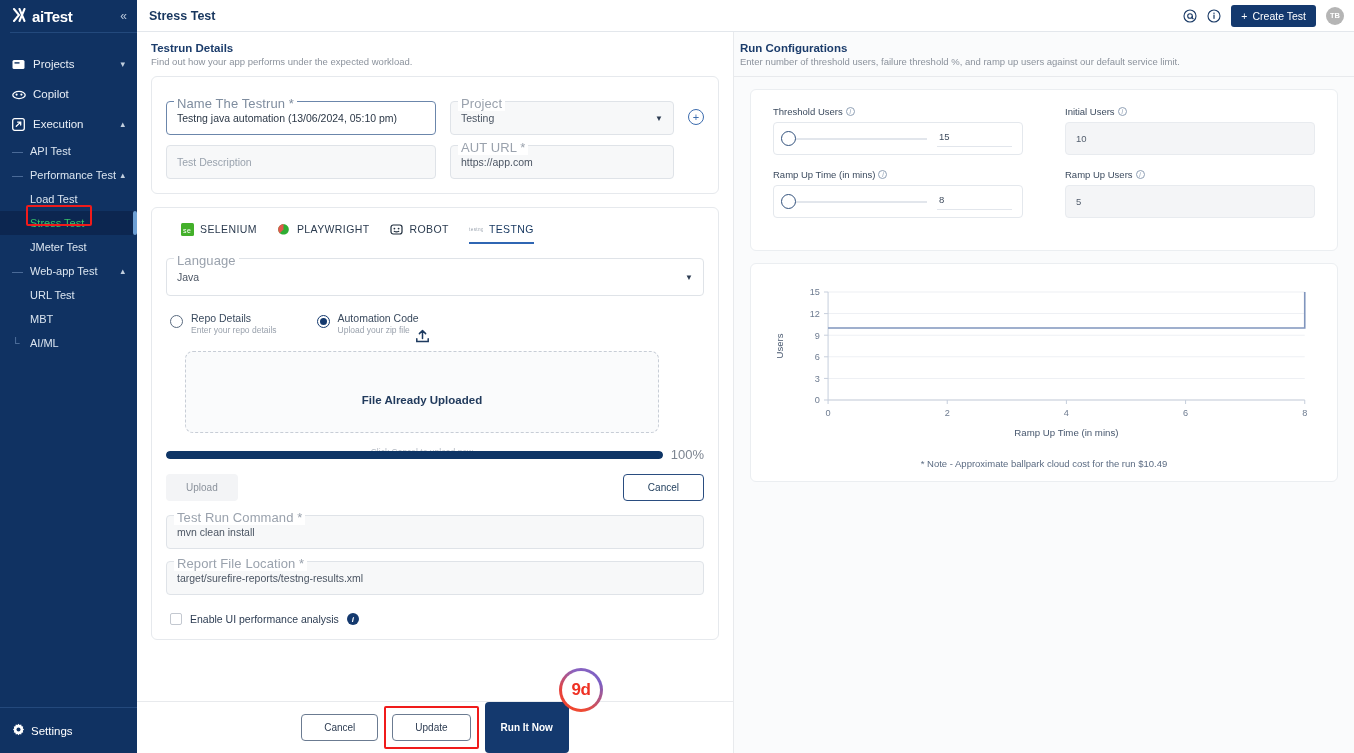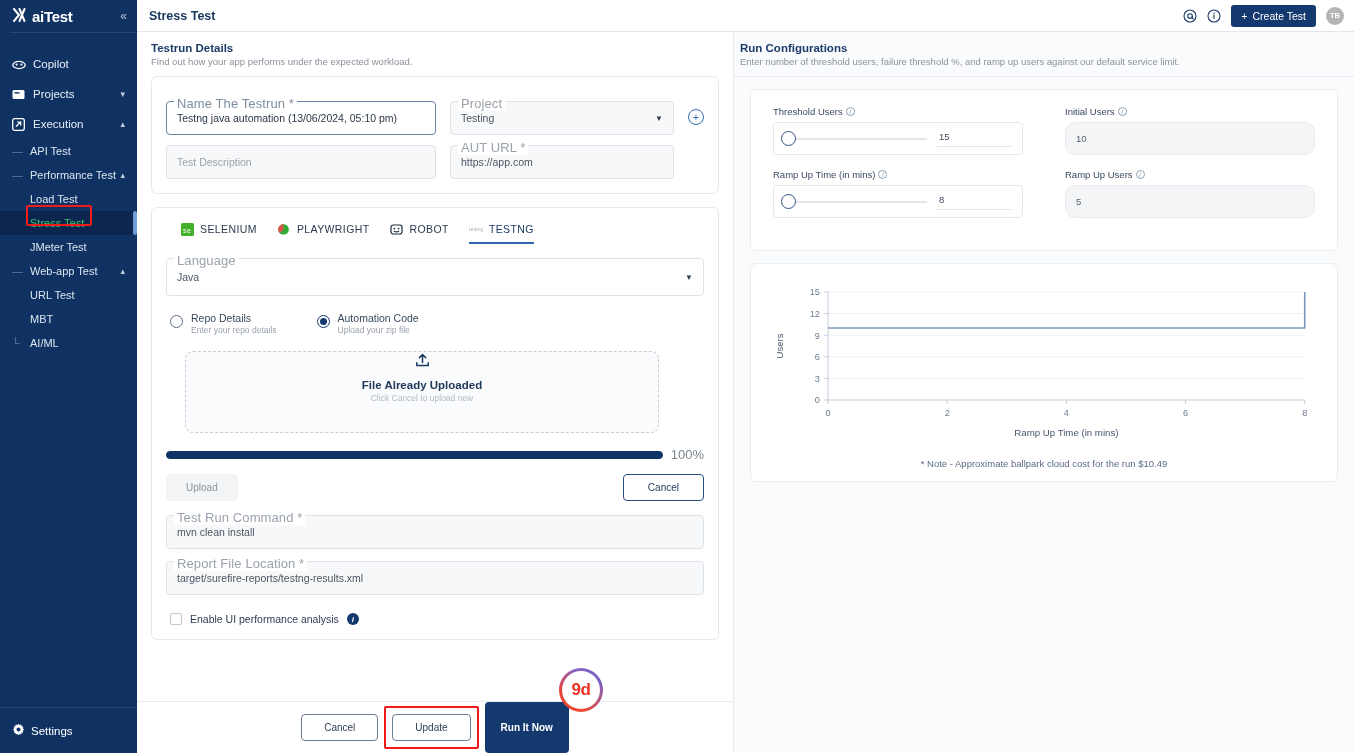--- a/index.html
+++ b/index.html
@@ -145,21 +145,21 @@
   .radio-o.sel { border-color:#14396e; }
   .radio-o.sel::after {
     content:""; position:absolute; inset:2px; border-radius:50%; background:#14396e;
   }
   .radio-t1 { font-size:10.5px; color:#3a4a5e; }
   .radio-t2 { font-size:8.5px; color:#9aa2ad; margin-top:1px; }
 
   .dropzone {
     margin: 16px 45px 0 19px; border:1.4px dashed #c7cdd6; border-radius:8px;
     background:#fafbfc; height:82px; display:flex; flex-direction:column;
-    align-items:center; justify-content:flex-start; cursor:pointer;
+    align-items:center; justify-content:center; cursor:pointer;gap:39px;
   }
   .dz-title { font-size:11.5px; font-weight:bold; color:#213a5c; margin-top:6px; }
   .dz-sub { font-size:8.5px; color:#b3b9c2; margin-top:2px; }
 
   .progress-row { display:flex; align-items:center; gap:8px; margin-top:14px; }
   .progress-track { flex:1; height:8px; border-radius:5px; background:#e4e7ec; overflow:hidden; }
   .progress-fill { height:100%; background:#0e3566; border-radius:5px; }
   .progress-pct { font-size:13px; color:#7d8591; }
 
   .btn-row { display:flex; align-items:center; margin-top:12px; }
@@ -232,21 +232,21 @@
   .slider-track { flex:1; height:2px; background:#e2e6ec; position:relative; }
   .slider-knob {
     width:15px; height:15px; border-radius:50%; border:1.4px solid #33527d;
     background:#fff; position:absolute; top:-7px; left:-3px;
   }
   .slider-val {
     width:75px; font-size:9.5px; color:#3f4c5e; border-bottom:1px solid #e2e6ec;
     padding-bottom:4px; padding-left:2px;
   }
   .ro-box {
-    border:1px solid #e8ebef; border-radius:10px; height:33px; background:#f4f5f7;
+    border:1px solid #e8ebef; border-radius:4px; height:33px; background:#f4f5f7;
     display:flex; align-items:center; padding: 0 10px; font-size:9.5px; color:#55606f;
   }
 
   
   .chart-card {
     margin: 12px 16px 0 16px; background:#fff; border:1px solid #ebeef1;
     border-radius:6px; padding: 18px 18px 12px 18px;
   }
   .chart-note { text-align:center; font-size:9.5px; color:#5b6b82; margin-top:12px; }
   .chart-wrap { width:100%; }
@@ -262,38 +262,38 @@
         </svg>
     </span>
     <span class="brand-text">aiTest</span>
     <span class="sb-collapse">«</span>
   </div>
   <div class="sb-divider"></div>
 
   <div class="sb-list">
     <div class="sb-row">
       <span class="ico">
+        <svg width="13" height="11" viewBox="0 0 13 11">
+            <rect x="0.5" y="1" width="12" height="9" rx="1.5" fill="#fff"></rect>
+            <rect x="2.5" y="3.2" width="5" height="1.4" fill="#103262"></rect>
+          </svg>
+      </span>
+      <span class="lbl">Projects</span>
+      <span class="chev">▾</span>
+    </div>
+
+    <div class="sb-row">
+      <span class="ico">
         <svg width="14" height="11" viewBox="0 0 14 11">
             <ellipse cx="7" cy="6" rx="6.2" ry="3.6" fill="none" stroke="#fff" stroke-width="1.3"></ellipse>
             <circle cx="4.6" cy="5.6" r="1.1" fill="#fff"></circle>
             <circle cx="9.4" cy="5.6" r="1.1" fill="#fff"></circle>
           </svg>
       </span>
       <span class="lbl">Copilot</span>
-    </div>
-
-    <div class="sb-row">
-      <span class="ico">
-        <svg width="13" height="11" viewBox="0 0 13 11">
-            <rect x="0.5" y="1" width="12" height="9" rx="1.5" fill="#fff"></rect>
-            <rect x="2.5" y="3.2" width="5" height="1.4" fill="#103262"></rect>
-          </svg>
-      </span>
-      <span class="lbl">Projects</span>
-      <span class="chev">▾</span>
     </div>
 
     <div class="sb-row">
       <span class="ico">
         <svg width="13" height="13" viewBox="0 0 13 13">
             <rect x="0.7" y="0.7" width="11.6" height="11.6" rx="2" fill="none" stroke="#fff" stroke-width="1.3"></rect>
             <path d="M4.3 8.2 L8.6 4.1 M5.6 4.1 L8.7 4.1 L8.7 7.1" stroke="#fff" stroke-width="1.3" fill="none" stroke-linecap="round"></path>
           </svg>
       </span>
       <span class="lbl">Execution</span>

